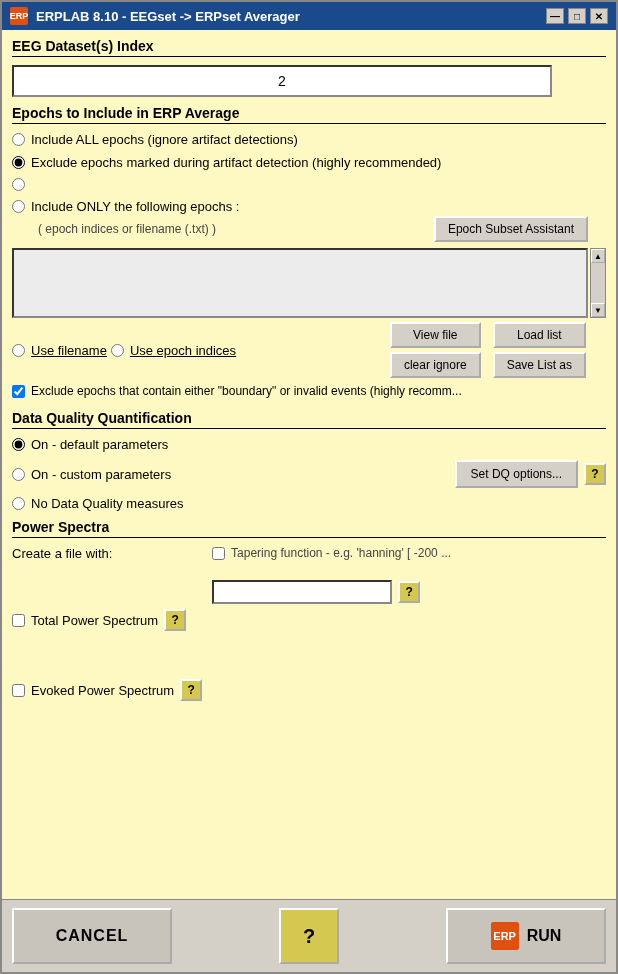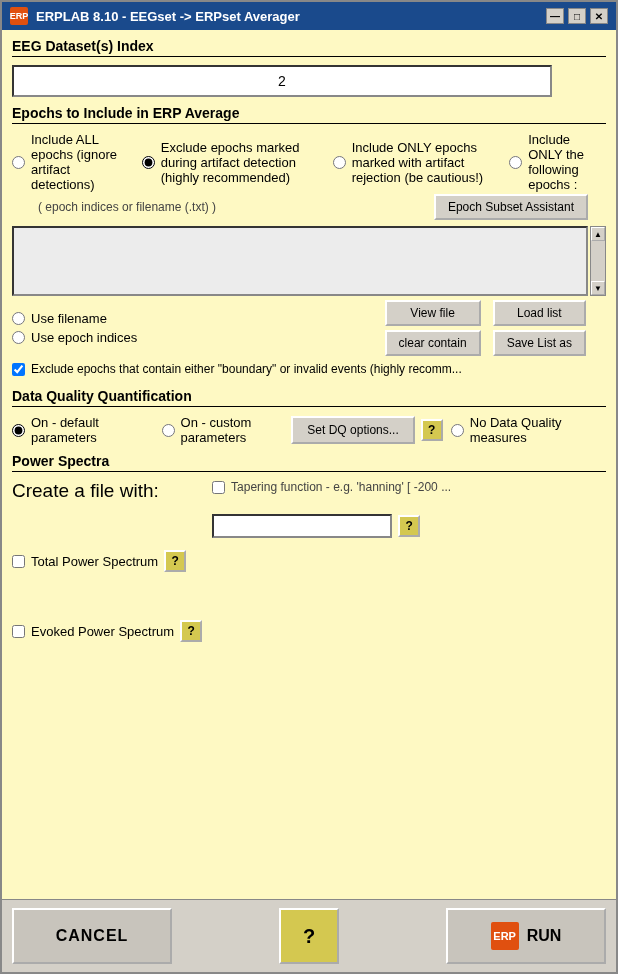--- a/index.html
+++ b/index.html
@@ -94,21 +94,21 @@
       font-size: 14px;
       color: #000;
       display: flex;
       align-items: center;
       justify-content: center;
       margin: 0 auto 0 0;
     }
 
     .radio-group {
       display: flex;
-      flex-direction: row;
+      flex-direction: column;
       gap: 8px;
       margin-bottom: 8px;
     }
 
     .radio-item {
       display: flex;
       align-items: center;
       gap: 6px;
       cursor: pointer;
     }
@@ -174,23 +174,24 @@
       border: 1px outset #fff;
       display: flex;
       align-items: center;
       justify-content: center;
       font-size: 8px;
       cursor: pointer;
     }
 
     .file-radio-group {
       display: flex;
-      flex-direction: column;
+      flex-direction: row;
       gap: 4px;
       flex: 1;
+      text-decoration: underline;
     }
 
     .file-btn-group {
       display: flex;
       gap: 12px;
       margin-left: auto;
       margin-right: 20px;
     }
 
     .sm-btn {
@@ -240,21 +241,21 @@
       display: flex;
       align-items: center;
       justify-content: center;
     }
 
     .power-spectra-section {
       margin-bottom: 8px;
     }
 
     .ps-create-label {
-      font-size: 19px;
+      font-size: 13px;
       margin-bottom: 22px;
       color: #000;
     }
 
     .ps-tapering-row {
       display: flex;
       align-items: center;
       gap: 6px;
       margin-bottom: 6px;
     }
@@ -392,21 +393,20 @@
           <span class="radio-label">Include ALL epochs (ignore artifact detections)</span>
         </label>
 
         <label class="radio-item">
           <input type="radio" name="epoch-option" checked="" style="">
           <span class="radio-label">Exclude epochs marked during artifact detection (highly recommended)</span>
         </label>
 
         <label class="radio-item">
           <input type="radio" name="epoch-option" style="">
-          <span class="radio-label">Include ONLY epochs marked with artifact rejection (be cautious!)</span>
         </label>
 
         <label class="radio-item">
           <input type="radio" name="epoch-option" style="">
           <span class="radio-label">Include ONLY the following epochs  :</span>
         </label>
       </div>
 
       <div class="inline-row" style="margin-left:26px; margin-top:-6px; margin-bottom:6px;">
         <span class="epoch-subset-label">( epoch indices or filename (.txt) )</span>
@@ -429,21 +429,21 @@
             <span class="radio-label">Use filename</span>
           </label>
           <label class="radio-item">
             <input type="radio" name="file-option" style="">
             <span class="radio-label">Use epoch indices</span>
           </label>
         </div>
         <div class="file-btn-group">
           <div style="display:flex; flex-direction:column; gap:4px;">
             <button class="sm-btn">View file</button>
-            <button class="sm-btn">clear contain</button>
+            <button class="sm-btn">clear ignore</button>
           </div>
           <div style="display:flex; flex-direction:column; gap:4px;">
             <button class="sm-btn">Load list</button>
             <button class="sm-btn">Save List as</button>
           </div>
         </div>
       </div>
 
       <div class="checkbox-row">
         <input type="checkbox" checked="" style="">

